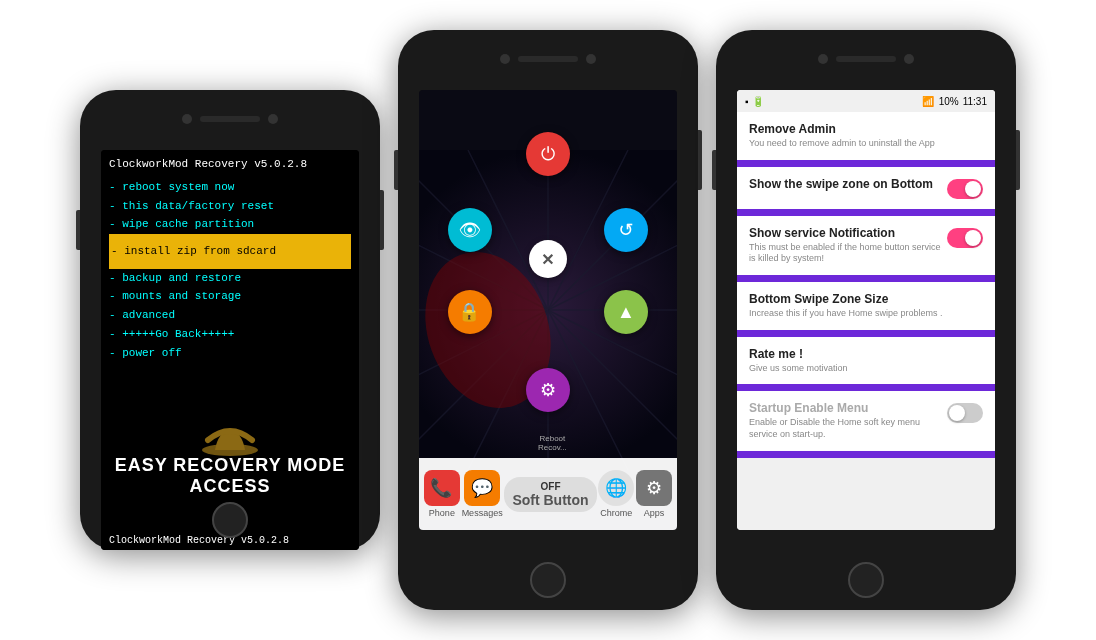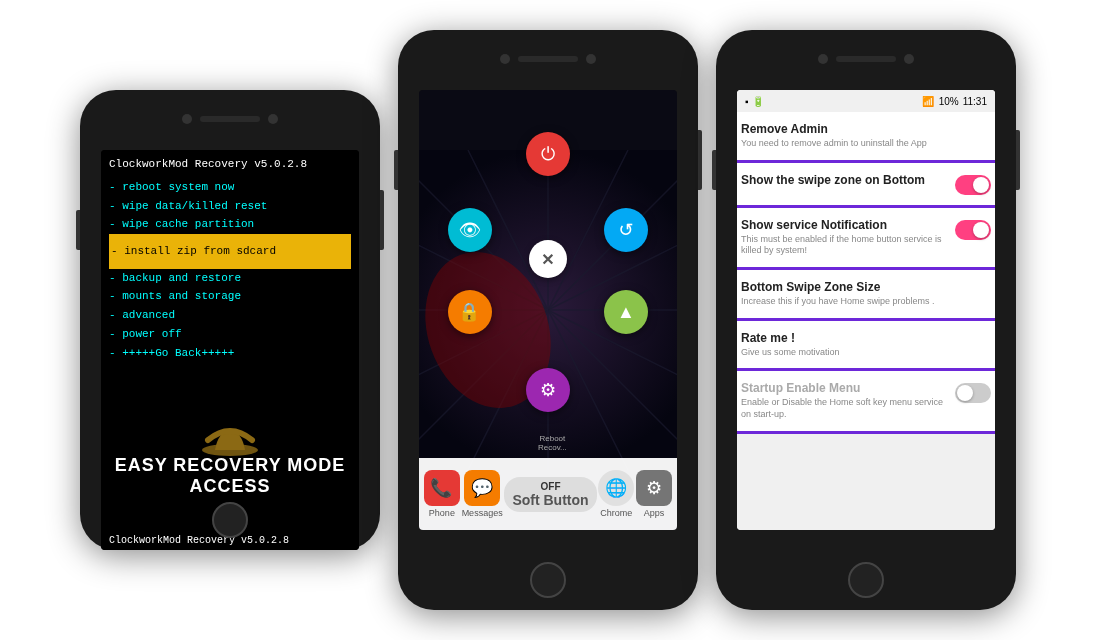--- a/index.html
+++ b/index.html
@@ -313,22 +313,22 @@
       display: flex;
       align-items: center;
       gap: 4px;
       font-size: 10px;
     }
     .settings-list {
       background: #fff;
       margin: 0;
     }
     .settings-item {
-      padding: 10px 4px;
-      border-bottom: 3px solid #6d28d9;
+      padding: 10px 12px;
+      border-bottom: 7px solid #6d28d9;
       display: flex;
       align-items: flex-start;
       justify-content: space-between;
     }
     .settings-item-text {
       flex: 1;
     }
     .settings-item-title {
       font-size: 12px;
       font-weight: bold;
@@ -402,28 +402,28 @@
   <div class="phone-top-bar">
     <div class="camera-dot"></div>
     <div class="speaker-bar"></div>
     <div class="camera-dot"></div>
   </div>
   <div class="screen">
     <div class="recovery-screen">
       <div class="recovery-title">ClockworkMod Recovery v5.0.2.8</div>
       <div>
         <div class="recovery-item">- reboot system now</div>
-        <div class="recovery-item">- wipe data/killed reset</div>
+        <div class="recovery-item">- this data/factory reset</div>
         <div class="recovery-item">- wipe cache partition</div>
         <div class="recovery-item selected">- install zip from sdcard</div>
         <div class="recovery-item">- backup and restore</div>
         <div class="recovery-item">- mounts and storage</div>
         <div class="recovery-item">- advanced</div>
+        <div class="recovery-item">- +++++Go Back+++++</div>
         <div class="recovery-item">- power off</div>
-        <div class="recovery-item">- +++++Go Back+++++</div>
       </div>
 
       <div style="position:absolute;bottom:90px;left:50%;transform:translateX(-50%);">
         <svg width="60" height="45" viewBox="0 0 60 45">
           <ellipse cx="30" cy="38" rx="28" ry="6" fill="#8B6914" opacity="0.8"></ellipse>
           <path d="M15 38 Q18 20 30 18 Q42 20 45 38 Z" fill="#8B6914"></path>
           <path d="M8 28 Q30 10 52 28" stroke="#8B6914" stroke-width="6" fill="none" stroke-linecap="round"></path>
         </svg>
       </div>
       <div class="recovery-title-big" style="bottom:52px;">

